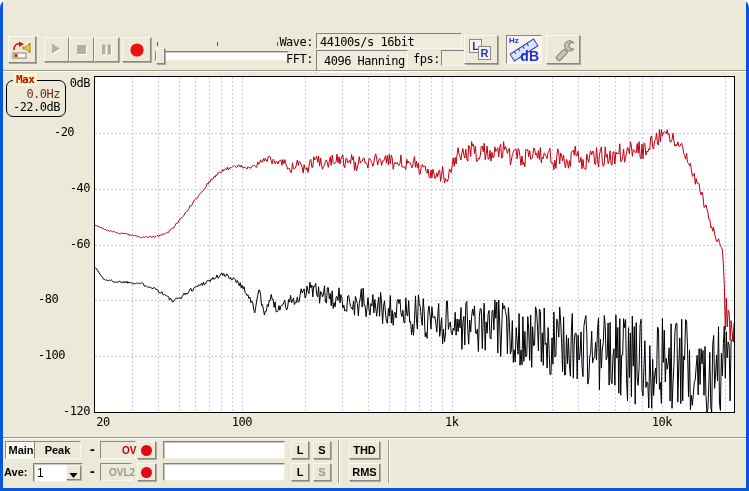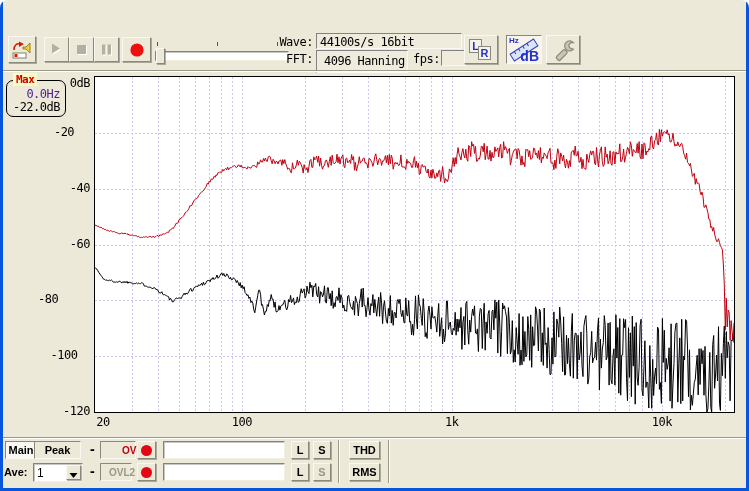--- a/index.html
+++ b/index.html
@@ -134,21 +134,21 @@
   <div class="toolbar-btn raised" style="left:546px;top:35px;width:34px;height:29px;">
     <svg width="24" height="24" viewBox="0 0 24 24">
       <path d="M21.5 3.5 a5 5 0 1 0 1.5 6.5 l-4 -0.5 -1.5 -2.5 1.5 -3 z" fill="#c8c5b6" stroke="#8a887a" stroke-width="1.2" transform="rotate(12 17 8)"></path>
       <rect x="4" y="11" width="12" height="5" rx="1.5" fill="#c8c5b6" stroke="#8a887a" stroke-width="1.2" transform="rotate(-45 10 13.5) translate(-2 3)"></rect>
     </svg>
   </div>
 
   <div class="groove-h" style="left:3px;top:70px;width:743px;"></div>
 
   <div class="maxbox">
-    <div class="max-val mono" style="top:6px;color:#4c1d95;">0.0Hz</div>
+    <div class="max-val mono" style="top:6px;color:#7f1d1d;">0.0Hz</div>
     <div class="max-val mono" style="top:19px;color:#000;">-22.0dB</div>
   </div>
   <div class="maxbox-legend mono" style="font-size:11px;">Max</div>
 
   <div class="plot">
     <svg id="spectrum-svg" width="639" height="335" viewBox="0 0 639 335">
         <line x1="37.5" x2="37.5" y1="0" y2="335" stroke="#c8c8f0" stroke-dasharray="2,2"></line>
         <line x1="63.5" x2="63.5" y1="0" y2="335" stroke="#c8c8f0" stroke-dasharray="2,2"></line>
         <line x1="84.5" x2="84.5" y1="0" y2="335" stroke="#c8c8f0" stroke-dasharray="2,2"></line>
         <line x1="100.5" x2="100.5" y1="0" y2="335" stroke="#c8c8f0" stroke-dasharray="2,2"></line>
@@ -183,21 +183,21 @@
         <path d="M0.0 190.4 L1.0 191.8 L1.9 192.1 L2.9 193.8 L3.9 195.6 L4.8 197.0 L5.8 198.2 L6.8 199.5 L7.7 200.9 L8.7 202.3 L9.7 202.3 L10.7 203.4 L11.6 203.0 L12.6 203.4 L13.6 203.9 L14.5 202.9 L15.5 203.6 L16.5 203.0 L17.4 203.8 L18.4 205.2 L19.4 205.1 L20.3 205.3 L21.3 204.8 L22.3 205.2 L23.2 205.0 L24.2 204.3 L25.2 204.3 L26.1 205.6 L27.1 205.8 L28.1 204.5 L29.0 205.8 L30.0 204.4 L31.0 205.8 L32.0 204.3 L32.9 206.3 L33.9 205.0 L34.9 205.5 L35.8 205.7 L36.8 206.1 L37.8 207.0 L38.7 206.7 L39.7 206.6 L40.7 206.5 L41.6 205.9 L42.6 206.8 L43.6 206.1 L44.5 206.6 L45.5 206.6 L46.5 205.8 L47.4 205.8 L48.4 206.9 L49.4 209.2 L50.3 209.1 L51.3 209.1 L52.3 209.9 L53.3 210.2 L54.2 210.1 L55.2 210.2 L56.2 210.9 L57.1 211.4 L58.1 211.7 L59.1 210.3 L60.0 211.6 L61.0 212.2 L62.0 212.6 L62.9 213.2 L63.9 215.6 L64.9 215.8 L65.8 216.1 L66.8 214.7 L67.8 217.4 L68.7 217.8 L69.7 217.6 L70.7 218.1 L71.6 219.0 L72.6 219.3 L73.6 219.7 L74.5 223.1 L75.5 221.3 L76.5 222.9 L77.5 225.0 L78.4 224.8 L79.4 222.8 L80.4 222.0 L81.3 220.9 L82.3 221.5 L83.3 221.2 L84.2 221.0 L85.2 220.9 L86.2 221.7 L87.1 219.7 L88.1 217.9 L89.1 216.2 L90.0 217.8 L91.0 216.0 L92.0 217.1 L92.9 216.4 L93.9 214.4 L94.9 212.4 L95.8 211.3 L96.8 214.2 L97.8 213.8 L98.8 211.3 L99.7 210.1 L100.7 210.0 L101.7 208.9 L102.6 209.8 L103.6 207.8 L104.6 208.3 L105.5 208.1 L106.5 206.3 L107.5 208.4 L108.4 205.1 L109.4 207.8 L110.4 207.0 L111.3 205.2 L112.3 203.6 L113.3 203.5 L114.2 203.2 L115.2 204.7 L116.2 201.8 L117.1 202.4 L118.1 200.5 L119.1 202.5 L120.1 201.3 L121.0 200.7 L122.0 198.0 L123.0 201.3 L123.9 200.3 L124.9 198.7 L125.9 197.0 L126.8 195.8 L127.8 198.5 L128.8 196.5 L129.7 199.2 L130.7 199.4 L131.7 196.9 L132.6 197.6 L133.6 200.2 L134.6 202.0 L135.5 200.3 L136.5 202.9 L137.5 202.5 L138.5 200.8 L139.4 201.6 L140.4 202.9 L141.4 205.6 L142.3 203.5 L143.3 206.1 L144.3 208.8 L145.2 205.6 L146.2 210.8 L147.2 208.0 L148.1 211.8 L149.1 209.7 L150.1 215.6 L151.0 216.7 L152.0 218.6 L153.0 217.7 L153.9 221.4 L154.9 220.0 L155.9 225.6 L156.8 224.1 L157.8 226.3 L158.8 232.8 L159.8 235.8 L160.7 230.2 L161.7 224.0 L162.7 218.8 L163.6 213.3 L164.6 213.1 L165.6 217.7 L166.5 228.3 L167.5 227.6 L168.5 232.9 L169.4 238.0 L170.4 234.2 L171.4 234.2 L172.3 227.6 L173.3 229.5 L174.3 223.1 L175.2 223.7 L176.2 217.5 L177.2 222.2 L178.1 222.1 L179.1 230.3 L180.1 224.9 L181.0 234.7 L182.0 234.9 L183.0 233.8 L184.0 228.6 L184.9 233.1 L185.9 228.9 L186.9 228.1 L187.8 227.9 L188.8 225.4 L189.8 223.3 L190.7 230.3 L191.7 232.9 L192.7 230.0 L193.6 222.5 L194.6 225.0 L195.6 218.4 L196.5 225.7 L197.5 224.1 L198.5 220.9 L199.4 227.6 L200.4 225.0 L201.4 225.6 L202.3 219.9 L203.3 225.4 L204.3 224.1 L205.3 216.2 L206.2 211.7 L207.2 216.1 L208.2 213.7 L209.1 211.8 L210.1 220.9 L211.1 218.6 L212.0 209.1 L213.0 214.7 L214.0 216.6 L214.9 205.2 L215.9 210.7 L216.9 208.2 L217.8 219.9 L218.8 209.0 L219.8 209.6 L220.7 206.4 L221.7 217.7 L222.7 219.9 L223.6 209.7 L224.6 226.2 L225.6 214.6 L226.6 215.6 L227.5 219.9 L228.5 217.0 L229.5 208.8 L230.4 225.1 L231.4 226.0 L232.4 210.8 L233.3 210.7 L234.3 221.8 L235.3 216.5 L236.2 228.7 L237.2 213.8 L238.2 231.4 L239.1 225.7 L240.1 229.9 L241.1 220.1 L242.0 219.5 L243.0 223.5 L244.0 210.8 L245.0 226.0 L245.9 217.7 L246.9 220.8 L247.9 231.1 L248.8 228.0 L249.8 234.1 L250.8 232.9 L251.7 234.4 L252.7 219.1 L253.7 218.4 L254.6 224.5 L255.6 229.5 L256.6 231.0 L257.5 232.6 L258.5 224.0 L259.5 238.2 L260.4 219.4 L261.4 223.2 L262.4 226.5 L263.3 238.9 L264.3 226.7 L265.3 220.9 L266.3 211.8 L267.2 230.1 L268.2 211.0 L269.2 228.5 L270.1 228.6 L271.1 239.8 L272.1 230.2 L273.0 220.6 L274.0 232.6 L275.0 238.2 L275.9 226.6 L276.9 228.9 L277.9 217.5 L278.8 235.9 L279.8 222.4 L280.8 231.9 L281.7 239.2 L282.7 228.0 L283.7 220.1 L284.6 239.3 L285.6 215.5 L286.6 226.1 L287.6 246.6 L288.5 229.4 L289.5 223.7 L290.5 236.0 L291.4 244.3 L292.4 246.3 L293.4 231.4 L294.3 239.1 L295.3 218.5 L296.3 246.1 L297.2 233.4 L298.2 248.3 L299.2 235.6 L300.1 235.5 L301.1 241.0 L302.1 224.4 L303.0 222.4 L304.0 226.6 L305.0 222.3 L305.9 235.7 L306.9 239.6 L307.9 233.3 L308.9 245.5 L309.8 245.9 L310.8 220.9 L311.8 237.9 L312.7 239.1 L313.7 223.6 L314.7 245.1 L315.6 244.4 L316.6 258.0 L317.6 247.3 L318.5 258.3 L319.5 242.8 L320.5 218.9 L321.4 241.8 L322.4 252.0 L323.4 217.9 L324.3 226.8 L325.3 229.7 L326.3 241.3 L327.2 248.4 L328.2 221.6 L329.2 234.8 L330.2 259.7 L331.1 255.6 L332.1 261.4 L333.1 234.1 L334.0 229.0 L335.0 238.4 L336.0 252.0 L336.9 229.8 L337.9 240.7 L338.9 240.9 L339.8 239.4 L340.8 245.9 L341.8 255.1 L342.7 239.4 L343.7 226.5 L344.7 259.4 L345.6 251.1 L346.6 240.8 L347.6 267.0 L348.5 252.0 L349.5 264.9 L350.5 256.9 L351.5 224.0 L352.4 224.1 L353.4 252.4 L354.4 247.4 L355.3 245.0 L356.3 255.5 L357.3 258.0 L358.2 251.3 L359.2 253.4 L360.2 235.3 L361.1 258.2 L362.1 242.0 L363.1 254.6 L364.0 242.4 L365.0 250.8 L366.0 230.5 L366.9 272.4 L367.9 245.3 L368.9 239.4 L369.8 268.0 L370.8 226.7 L371.8 224.4 L372.8 253.7 L373.7 267.2 L374.7 243.0 L375.7 255.1 L376.6 239.6 L377.6 232.0 L378.6 238.5 L379.5 228.9 L380.5 256.0 L381.5 256.8 L382.4 251.9 L383.4 274.5 L384.4 239.1 L385.3 231.4 L386.3 232.5 L387.3 271.5 L388.2 243.1 L389.2 226.3 L390.2 273.2 L391.1 244.9 L392.1 256.3 L393.1 236.9 L394.1 233.4 L395.0 260.5 L396.0 262.0 L397.0 234.5 L397.9 233.0 L398.9 252.9 L399.9 222.9 L400.8 241.2 L401.8 225.0 L402.8 276.1 L403.7 223.0 L404.7 245.9 L405.7 279.5 L406.6 254.6 L407.6 226.1 L408.6 231.8 L409.5 228.8 L410.5 234.7 L411.5 240.1 L412.4 276.7 L413.4 230.6 L414.4 245.8 L415.4 277.1 L416.3 273.7 L417.3 243.6 L418.3 285.4 L419.2 272.8 L420.2 285.0 L421.2 250.6 L422.1 264.0 L423.1 277.3 L424.1 236.5 L425.0 288.3 L426.0 273.0 L427.0 287.8 L427.9 239.6 L428.9 284.4 L429.9 254.5 L430.8 279.9 L431.8 277.9 L432.8 239.5 L433.7 252.3 L434.7 283.4 L435.7 237.9 L436.7 290.3 L437.6 249.7 L438.6 268.8 L439.6 268.1 L440.5 229.8 L441.5 233.3 L442.5 250.0 L443.4 274.0 L444.4 232.0 L445.4 234.4 L446.3 284.8 L447.3 255.8 L448.3 288.4 L449.2 231.0 L450.2 267.5 L451.2 265.9 L452.1 291.1 L453.1 250.6 L454.1 272.4 L455.0 297.6 L456.0 297.1 L457.0 260.8 L457.9 287.2 L458.9 234.9 L459.9 280.1 L460.9 278.7 L461.8 242.1 L462.8 247.4 L463.8 260.2 L464.7 230.1 L465.7 244.9 L466.7 266.3 L467.6 294.6 L468.6 239.8 L469.6 298.1 L470.5 297.7 L471.5 258.1 L472.5 286.6 L473.4 261.2 L474.4 286.6 L475.4 299.2 L476.3 254.8 L477.3 236.5 L478.3 301.2 L479.3 263.1 L480.2 256.2 L481.2 256.4 L482.2 301.9 L483.1 258.2 L484.1 283.0 L485.1 276.2 L486.0 254.9 L487.0 288.9 L488.0 299.6 L488.9 249.5 L489.9 242.6 L490.9 238.6 L491.8 256.4 L492.8 307.1 L493.8 301.4 L494.7 280.0 L495.7 275.6 L496.7 254.4 L497.6 285.8 L498.6 281.2 L499.6 280.8 L500.6 265.2 L501.5 283.1 L502.5 253.4 L503.5 240.9 L504.4 312.9 L505.4 262.2 L506.4 291.1 L507.3 272.0 L508.3 265.6 L509.3 238.6 L510.2 248.3 L511.2 282.8 L512.2 279.9 L513.1 246.0 L514.1 308.1 L515.1 245.4 L516.0 302.5 L517.0 306.8 L518.0 279.0 L518.9 271.8 L519.9 308.1 L520.9 237.8 L521.9 281.1 L522.8 250.5 L523.8 316.2 L524.8 241.6 L525.7 318.2 L526.7 278.0 L527.7 277.9 L528.6 241.7 L529.6 250.6 L530.6 242.5 L531.5 301.6 L532.5 323.7 L533.5 250.7 L534.4 300.3 L535.4 255.8 L536.4 319.7 L537.3 239.1 L538.3 289.1 L539.3 249.6 L540.2 327.2 L541.2 245.6 L542.2 300.8 L543.1 308.3 L544.1 290.2 L545.1 248.3 L546.1 242.2 L547.0 313.2 L548.0 318.9 L549.0 288.5 L549.9 263.8 L550.9 310.5 L551.9 304.9 L552.8 306.1 L553.8 331.0 L554.8 268.5 L555.7 300.4 L556.7 331.3 L557.7 282.3 L558.6 318.5 L559.6 299.1 L560.6 291.0 L561.5 306.7 L562.5 250.0 L563.5 252.2 L564.4 312.4 L565.4 305.5 L566.4 326.4 L567.4 241.4 L568.3 285.4 L569.3 253.3 L570.3 304.9 L571.2 281.3 L572.2 292.3 L573.2 286.6 L574.1 270.8 L575.1 324.1 L576.1 246.8 L577.0 331.3 L578.0 306.1 L579.0 286.2 L579.9 255.7 L580.9 246.6 L581.9 246.1 L582.8 325.1 L583.8 286.3 L584.8 260.9 L585.8 326.7 L586.7 242.3 L587.7 323.9 L588.7 279.2 L589.6 282.9 L590.6 242.6 L591.6 244.1 L592.5 270.0 L593.5 319.7 L594.5 272.8 L595.4 332.8 L596.4 318.3 L597.4 328.3 L598.3 317.1 L599.3 305.6 L600.3 302.1 L601.2 289.4 L602.2 278.3 L603.2 317.9 L604.1 271.7 L605.1 307.5 L606.1 271.6 L607.0 286.7 L608.0 273.4 L609.0 318.3 L610.0 269.4 L610.9 317.6 L611.9 335.0 L612.9 331.7 L613.8 309.2 L614.8 275.4 L615.8 330.4 L616.7 335.0 L617.7 267.6 L618.7 258.5 L619.6 311.3 L620.6 297.0 L621.6 278.1 L622.5 304.0 L623.5 249.7 L624.5 326.3 L625.4 333.5 L626.4 276.4 L627.4 298.7 L628.4 266.7 L629.3 249.0 L630.3 301.3 L631.3 254.6 L632.2 280.8 L633.2 264.9 L634.2 268.6 L635.1 323.8 L636.1 263.1 L637.1 264.1 L638.0 256.7 L639.0 265.7 " fill="none" stroke="#000000" stroke-width="1"></path>
         <path d="M0.0 148.3 L1.0 148.3 L1.9 149.0 L2.9 149.3 L3.9 149.4 L4.8 150.6 L5.8 150.3 L6.8 150.6 L7.7 151.8 L8.7 151.7 L9.7 152.7 L10.7 152.4 L11.6 153.5 L12.6 153.0 L13.6 154.0 L14.5 154.6 L15.5 153.6 L16.5 154.1 L17.4 154.8 L18.4 154.5 L19.4 154.7 L20.3 155.3 L21.3 155.6 L22.3 155.8 L23.2 156.3 L24.2 156.8 L25.2 156.8 L26.1 156.1 L27.1 156.0 L28.1 156.8 L29.0 156.3 L30.0 156.4 L31.0 156.5 L32.0 157.5 L32.9 156.7 L33.9 158.1 L34.9 157.9 L35.8 158.3 L36.8 158.2 L37.8 158.1 L38.7 158.8 L39.7 158.5 L40.7 158.8 L41.6 158.7 L42.6 159.9 L43.6 159.3 L44.5 160.3 L45.5 160.6 L46.5 160.3 L47.4 160.5 L48.4 159.9 L49.4 160.2 L50.3 160.0 L51.3 159.5 L52.3 160.3 L53.3 160.2 L54.2 159.5 L55.2 159.4 L56.2 160.0 L57.1 160.4 L58.1 159.1 L59.1 160.4 L60.0 160.0 L61.0 159.4 L62.0 158.4 L62.9 158.7 L63.9 159.6 L64.9 157.8 L65.8 158.2 L66.8 158.2 L67.8 156.8 L68.7 156.9 L69.7 157.1 L70.7 156.2 L71.6 156.0 L72.6 155.0 L73.6 155.4 L74.5 153.2 L75.5 153.0 L76.5 152.0 L77.5 150.9 L78.4 151.5 L79.4 149.5 L80.4 148.0 L81.3 146.1 L82.3 146.5 L83.3 145.0 L84.2 142.5 L85.2 142.3 L86.2 140.8 L87.1 140.5 L88.1 139.4 L89.1 138.1 L90.0 135.9 L91.0 135.4 L92.0 134.3 L92.9 133.2 L93.9 131.5 L94.9 128.8 L95.8 128.8 L96.8 128.4 L97.8 126.0 L98.8 123.9 L99.7 122.9 L100.7 121.8 L101.7 121.5 L102.6 120.9 L103.6 118.4 L104.6 117.3 L105.5 115.9 L106.5 115.3 L107.5 114.2 L108.4 113.8 L109.4 112.3 L110.4 110.7 L111.3 109.3 L112.3 106.3 L113.3 107.2 L114.2 104.1 L115.2 104.9 L116.2 101.9 L117.1 102.5 L118.1 102.0 L119.1 99.3 L120.1 100.3 L121.0 97.9 L122.0 98.4 L123.0 95.6 L123.9 95.8 L124.9 94.7 L125.9 95.6 L126.8 95.2 L127.8 92.3 L128.8 93.8 L129.7 92.4 L130.7 91.4 L131.7 92.9 L132.6 90.1 L133.6 92.9 L134.6 90.9 L135.5 90.7 L136.5 90.7 L137.5 89.9 L138.5 88.9 L139.4 88.6 L140.4 89.2 L141.4 90.8 L142.3 90.0 L143.3 87.9 L144.3 88.3 L145.2 90.0 L146.2 88.1 L147.2 90.7 L148.1 90.8 L149.1 90.6 L150.1 90.3 L151.0 91.4 L152.0 92.0 L153.0 89.7 L153.9 90.6 L154.9 90.7 L155.9 91.2 L156.8 89.5 L157.8 88.6 L158.8 88.7 L159.8 88.6 L160.7 89.8 L161.7 90.4 L162.7 84.9 L163.6 87.2 L164.6 86.0 L165.6 82.8 L166.5 85.0 L167.5 85.1 L168.5 81.5 L169.4 84.1 L170.4 81.0 L171.4 84.1 L172.3 84.5 L173.3 79.7 L174.3 79.4 L175.2 79.8 L176.2 83.7 L177.2 86.8 L178.1 82.3 L179.1 83.9 L180.1 86.7 L181.0 84.4 L182.0 84.5 L183.0 87.0 L184.0 83.9 L184.9 83.8 L185.9 82.9 L186.9 88.3 L187.8 82.6 L188.8 86.7 L189.8 82.6 L190.7 86.7 L191.7 89.1 L192.7 92.3 L193.6 91.3 L194.6 91.7 L195.6 95.2 L196.5 95.7 L197.5 85.8 L198.5 91.8 L199.4 91.7 L200.4 91.0 L201.4 87.8 L202.3 83.1 L203.3 88.3 L204.3 84.2 L205.3 85.5 L206.2 87.8 L207.2 90.4 L208.2 96.1 L209.1 87.6 L210.1 91.7 L211.1 92.8 L212.0 90.5 L213.0 95.6 L214.0 89.2 L214.9 83.7 L215.9 82.4 L216.9 90.4 L217.8 90.3 L218.8 79.8 L219.8 82.9 L220.7 81.5 L221.7 79.1 L222.7 85.3 L223.6 79.2 L224.6 89.2 L225.6 81.0 L226.6 88.5 L227.5 92.2 L228.5 88.9 L229.5 88.4 L230.4 84.1 L231.4 82.9 L232.4 85.9 L233.3 90.3 L234.3 84.4 L235.3 79.7 L236.2 88.4 L237.2 78.2 L238.2 85.4 L239.1 86.8 L240.1 86.1 L241.1 84.7 L242.0 77.2 L243.0 85.8 L244.0 79.8 L245.0 87.1 L245.9 82.0 L246.9 79.5 L247.9 77.9 L248.8 88.6 L249.8 90.7 L250.8 81.7 L251.7 81.1 L252.7 85.9 L253.7 84.9 L254.6 83.1 L255.6 86.4 L256.6 77.5 L257.5 82.8 L258.5 79.6 L259.5 93.2 L260.4 85.3 L261.4 93.8 L262.4 89.9 L263.3 86.6 L264.3 79.7 L265.3 86.2 L266.3 84.5 L267.2 84.1 L268.2 81.2 L269.2 81.2 L270.1 86.2 L271.1 85.6 L272.1 87.5 L273.0 91.2 L274.0 81.6 L275.0 82.0 L275.9 83.6 L276.9 85.4 L277.9 89.3 L278.8 85.8 L279.8 79.4 L280.8 76.8 L281.7 82.6 L282.7 87.9 L283.7 83.1 L284.6 81.3 L285.6 82.5 L286.6 88.4 L287.6 84.0 L288.5 84.2 L289.5 81.8 L290.5 78.7 L291.4 85.8 L292.4 78.4 L293.4 87.8 L294.3 77.5 L295.3 86.8 L296.3 78.2 L297.2 80.9 L298.2 92.2 L299.2 87.6 L300.1 85.3 L301.1 86.9 L302.1 85.6 L303.0 87.7 L304.0 88.5 L305.0 86.3 L305.9 77.9 L306.9 89.9 L307.9 89.9 L308.9 90.1 L309.8 90.1 L310.8 92.4 L311.8 82.2 L312.7 86.4 L313.7 84.4 L314.7 86.0 L315.6 86.2 L316.6 90.4 L317.6 90.3 L318.5 83.6 L319.5 79.7 L320.5 90.3 L321.4 84.2 L322.4 90.7 L323.4 85.9 L324.3 97.6 L325.3 96.7 L326.3 88.4 L327.2 87.5 L328.2 90.1 L329.2 89.3 L330.2 89.1 L331.1 94.5 L332.1 96.0 L333.1 92.0 L334.0 99.7 L335.0 101.1 L336.0 93.0 L336.9 100.9 L337.9 92.2 L338.9 96.2 L339.8 101.4 L340.8 101.0 L341.8 95.9 L342.7 99.7 L343.7 93.8 L344.7 93.1 L345.6 104.4 L346.6 97.7 L347.6 89.6 L348.5 97.2 L349.5 106.0 L350.5 101.6 L351.5 103.0 L352.4 104.7 L353.4 101.4 L354.4 91.9 L355.3 93.2 L356.3 95.7 L357.3 87.2 L358.2 80.8 L359.2 89.4 L360.2 80.5 L361.1 87.0 L362.1 77.4 L363.1 70.6 L364.0 76.9 L365.0 79.5 L366.0 82.9 L366.9 75.6 L367.9 71.6 L368.9 78.1 L369.8 81.0 L370.8 72.2 L371.8 81.8 L372.8 84.3 L373.7 68.4 L374.7 70.1 L375.7 79.5 L376.6 64.7 L377.6 69.1 L378.6 67.4 L379.5 76.4 L380.5 69.4 L381.5 84.3 L382.4 84.2 L383.4 81.2 L384.4 82.2 L385.3 78.4 L386.3 69.3 L387.3 69.4 L388.2 74.8 L389.2 66.3 L390.2 82.7 L391.1 77.2 L392.1 69.2 L393.1 82.0 L394.1 82.1 L395.0 73.4 L396.0 84.1 L397.0 75.3 L397.9 80.6 L398.9 80.3 L399.9 69.9 L400.8 74.5 L401.8 72.7 L402.8 70.9 L403.7 79.9 L404.7 70.8 L405.7 67.4 L406.6 81.0 L407.6 80.4 L408.6 64.7 L409.5 72.8 L410.5 69.7 L411.5 71.9 L412.4 76.4 L413.4 73.1 L414.4 71.3 L415.4 88.1 L416.3 83.8 L417.3 77.8 L418.3 75.2 L419.2 73.0 L420.2 72.2 L421.2 72.2 L422.1 81.8 L423.1 71.5 L424.1 73.2 L425.0 79.7 L426.0 88.2 L427.0 78.9 L427.9 87.7 L428.9 85.2 L429.9 89.7 L430.8 72.4 L431.8 73.1 L432.8 72.5 L433.7 79.7 L434.7 73.7 L435.7 82.3 L436.7 81.8 L437.6 80.1 L438.6 71.1 L439.6 71.6 L440.5 77.9 L441.5 76.0 L442.5 81.2 L443.4 73.6 L444.4 82.5 L445.4 70.5 L446.3 85.9 L447.3 80.0 L448.3 81.5 L449.2 75.9 L450.2 77.4 L451.2 79.2 L452.1 81.6 L453.1 75.8 L454.1 73.8 L455.0 71.3 L456.0 85.9 L457.0 86.2 L457.9 85.9 L458.9 92.7 L459.9 83.1 L460.9 91.4 L461.8 79.1 L462.8 71.7 L463.8 76.4 L464.7 86.9 L465.7 75.9 L466.7 79.1 L467.6 84.0 L468.6 78.2 L469.6 86.7 L470.5 90.9 L471.5 82.2 L472.5 85.2 L473.4 91.2 L474.4 83.7 L475.4 89.6 L476.3 74.9 L477.3 74.2 L478.3 73.3 L479.3 78.3 L480.2 69.1 L481.2 78.9 L482.2 78.5 L483.1 74.2 L484.1 85.1 L485.1 85.0 L486.0 80.3 L487.0 91.7 L488.0 82.4 L488.9 90.7 L489.9 91.8 L490.9 92.4 L491.8 77.1 L492.8 82.3 L493.8 85.4 L494.7 77.8 L495.7 73.9 L496.7 78.1 L497.6 74.3 L498.6 74.3 L499.6 86.0 L500.6 87.9 L501.5 70.5 L502.5 82.9 L503.5 89.9 L504.4 78.2 L505.4 73.4 L506.4 69.8 L507.3 84.7 L508.3 89.4 L509.3 87.0 L510.2 69.9 L511.2 80.2 L512.2 77.2 L513.1 86.7 L514.1 83.7 L515.1 73.8 L516.0 86.4 L517.0 88.3 L518.0 75.0 L518.9 74.7 L519.9 87.0 L520.9 74.8 L521.9 77.1 L522.8 76.1 L523.8 77.1 L524.8 66.8 L525.7 84.7 L526.7 84.2 L527.7 79.9 L528.6 72.0 L529.6 85.2 L530.6 80.3 L531.5 76.2 L532.5 70.4 L533.5 72.2 L534.4 76.9 L535.4 64.9 L536.4 68.6 L537.3 79.3 L538.3 72.5 L539.3 73.4 L540.2 75.3 L541.2 75.7 L542.2 66.5 L543.1 76.2 L544.1 64.6 L545.1 79.9 L546.1 81.9 L547.0 67.0 L548.0 81.7 L549.0 65.8 L549.9 66.7 L550.9 78.1 L551.9 74.0 L552.8 75.1 L553.8 71.7 L554.8 72.8 L555.7 59.8 L556.7 59.0 L557.7 70.5 L558.6 72.0 L559.6 63.8 L560.6 62.8 L561.5 55.9 L562.5 66.9 L563.5 68.1 L564.4 52.4 L565.4 64.7 L566.4 52.7 L567.4 59.2 L568.3 55.4 L569.3 54.6 L570.3 55.3 L571.2 56.8 L572.2 52.8 L573.2 58.0 L574.1 56.7 L575.1 65.0 L576.1 64.9 L577.0 62.7 L578.0 56.2 L579.0 64.8 L579.9 69.2 L580.9 67.3 L581.9 68.8 L582.8 64.9 L583.8 68.8 L584.8 69.7 L585.8 67.0 L586.7 66.2 L587.7 69.8 L588.7 76.2 L589.6 78.5 L590.6 82.2 L591.6 76.1 L592.5 85.4 L593.5 86.3 L594.5 88.6 L595.4 86.4 L596.4 92.9 L597.4 99.4 L598.3 98.3 L599.3 96.3 L600.3 107.3 L601.2 101.6 L602.2 106.5 L603.2 105.7 L604.1 106.8 L605.1 114.5 L606.1 117.9 L607.0 115.1 L608.0 119.3 L609.0 130.3 L610.0 130.0 L610.9 127.9 L611.9 131.8 L612.9 135.6 L613.8 142.1 L614.8 142.4 L615.8 150.6 L616.7 149.4 L617.7 154.2 L618.7 150.5 L619.6 157.2 L620.6 160.9 L621.6 164.5 L622.5 164.4 L623.5 161.7 L624.5 165.5 L625.4 168.7 L626.4 170.5 L627.4 172.8 L628.4 188.0 L629.3 207.9 L630.3 252.8 L631.3 221.3 L632.2 250.0 L633.2 233.1 L634.2 235.8 L635.1 263.3 L636.1 243.6 L637.1 254.3 L638.0 262.9 L639.0 245.9 " fill="none" stroke="#c00010" stroke-width="1"></path>
       </svg>
   </div>
   <div id="axis-labels">
       <div class="tick-label" style="left: 38px; width: 52px; text-align: right; top: 76px;">0dB</div>
       <div class="tick-label" style="left: 38px; width: 52px; text-align: center; top: 124.833px;">-20</div>
       <div class="tick-label" style="left: 38px; width: 52px; text-align: right; top: 180.667px;">-40</div>
       <div class="tick-label" style="left: 38px; width: 52px; text-align: right; top: 236.5px;">-60</div>
       <div class="tick-label" style="left: 38px; width: 52px; text-align: left; top: 292.333px;">-80</div>
-      <div class="tick-label" style="left: 38px; width: 52px; text-align: center; top: 348.167px;">-100</div>
+      <div class="tick-label" style="left: 38px; width: 52px; text-align: left; top: 348.167px;">-100</div>
       <div class="tick-label" style="left: 38px; width: 52px; text-align: right; top: 404px;">-120</div>
       <div class="tick-label" style="top: 415px; width: 50px; text-align: center; left: 78px;">20</div>
       <div class="tick-label" style="top: 415px; width: 50px; text-align: center; left: 216.807px;">100</div>
       <div class="tick-label" style="top: 415px; width: 50px; text-align: center; left: 426.84px;">1k</div>
       <div class="tick-label" style="top: 415px; width: 50px; text-align: center; left: 636.873px;">10k</div>
     </div>
 
   <div class="groove-h" style="left:3px;top:437px;width:743px;"></div>
 
   <div class="bb-btn sunken" style="left:5px;top:441px;width:32px;background:#f8f7f1;">

